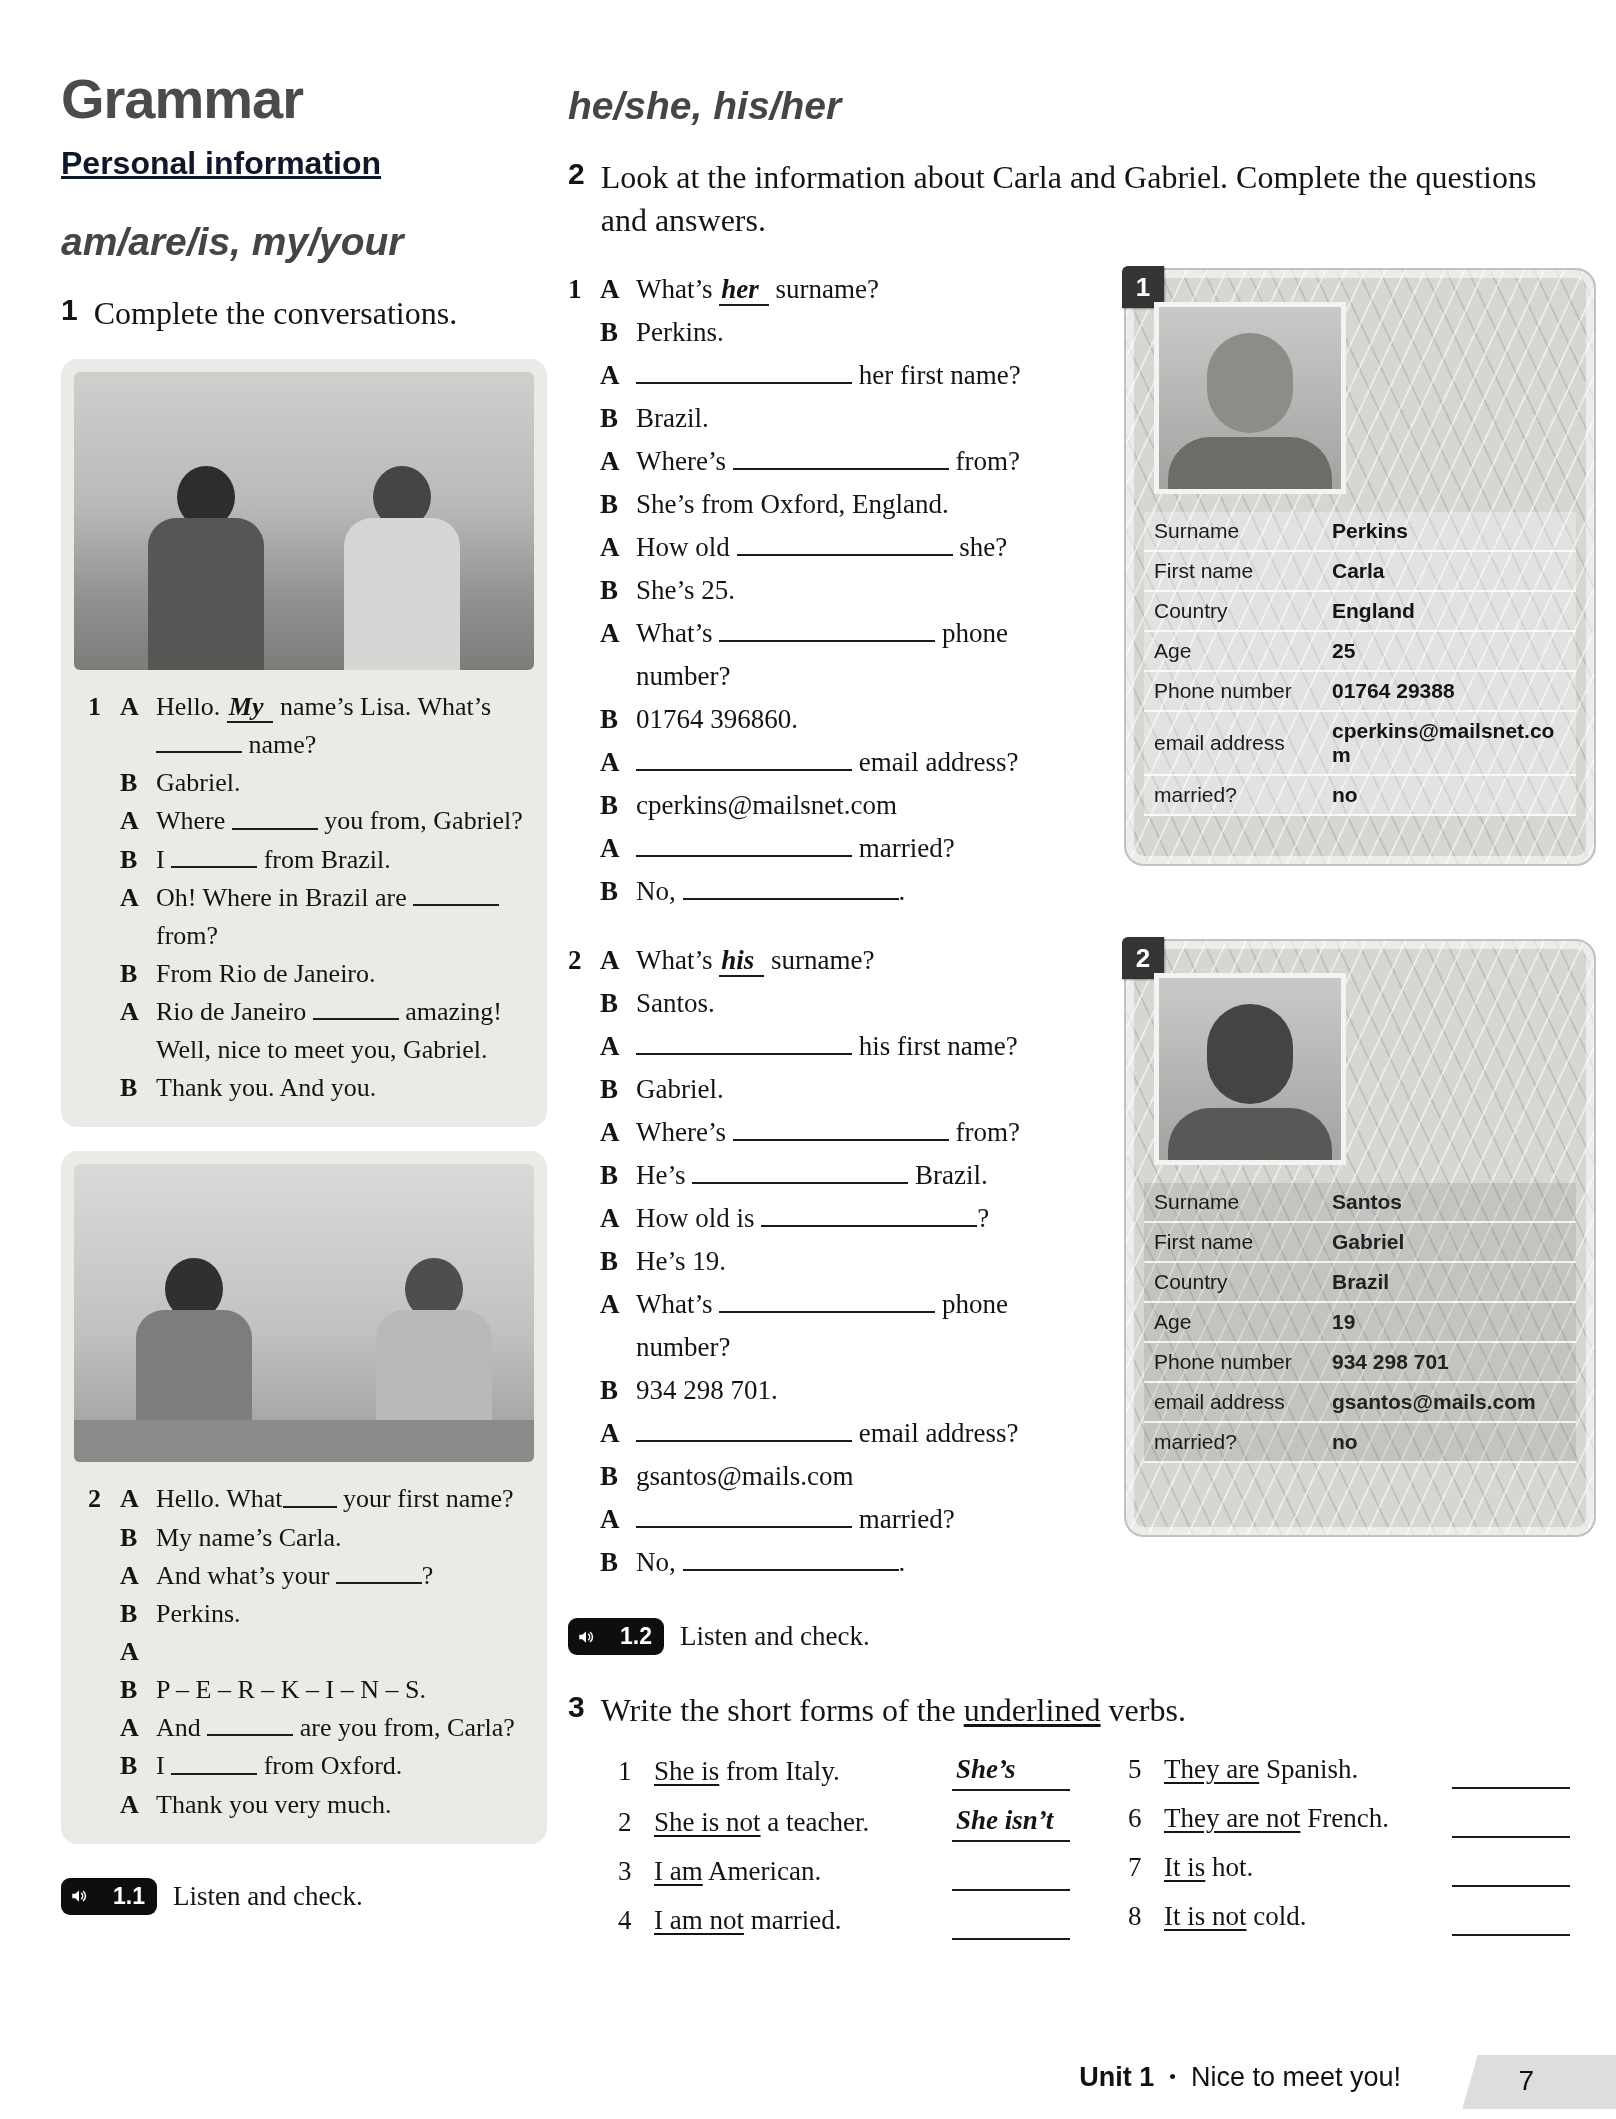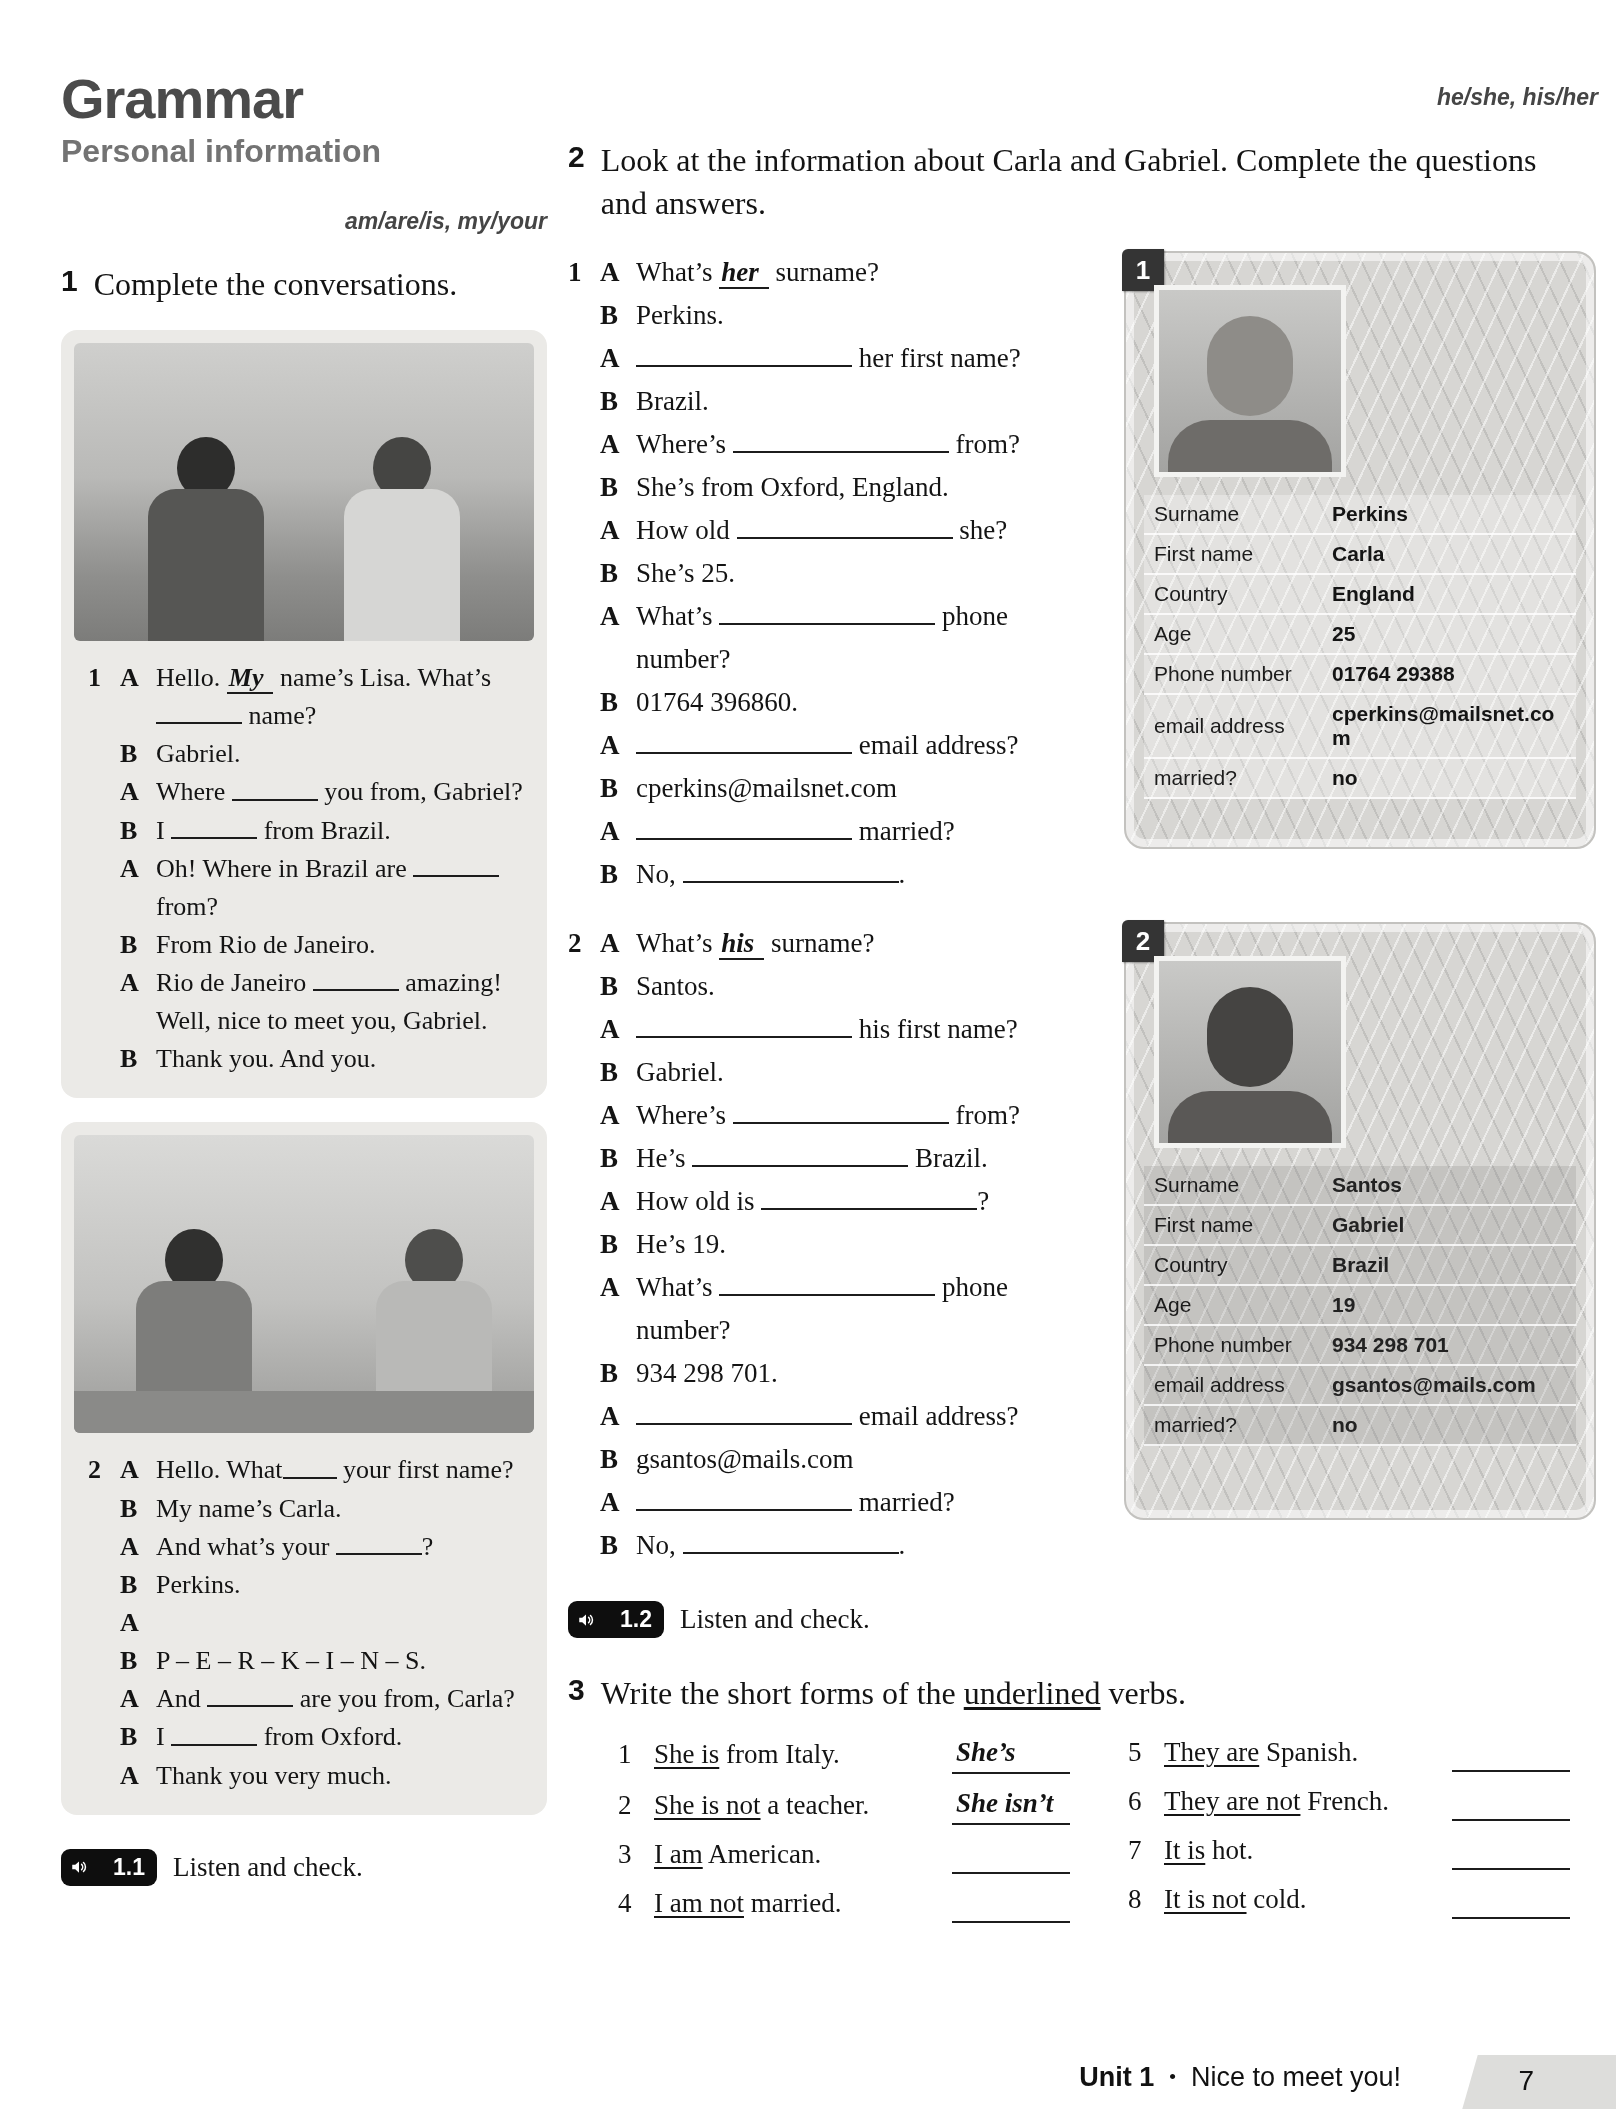--- a/index.html
+++ b/index.html
@@ -8,22 +8,22 @@
     width:1616px; height:2119px; position:relative;
     font-family:"Liberation Serif", serif; color:#141414; overflow:hidden;
   }
 
   
   .col-left  { position:absolute; left:25px;  top:70px; width:522px;padding-left:36px; }
   .col-right { position:absolute; left:568px; top:70px; width:1030px; }
 
   
   .title    { font-family:"Liberation Sans",sans-serif; font-size:56px; font-weight:bold; color:#4b4b4b; letter-spacing:-1px; line-height:1.05; }
-  .subtitle { font-family:"Liberation Sans",sans-serif; font-size:32px; font-weight:bold; color:#737373; margin-top:4px; }
-  .gp       { font-family:"Liberation Sans",sans-serif; font-size:23px; font-style:italic; font-weight:bold; color:#454545; margin-top:38px;text-align:right; }
+  .subtitle { font-family:"Liberation Sans",sans-serif; font-size:32px; font-weight:bold; color:#0f172a; margin-top:16px;text-decoration:underline; }
+  .gp       { font-family:"Liberation Sans",sans-serif; font-size:39px; font-style:italic; font-weight:bold; color:#454545; margin-top:38px; }
   .gp-right { margin-top:14px; }
 
   .ex-head  { display:flex; gap:16px; margin-top:28px; align-items:flex-start; }
   .ex-num   { font-family:"Liberation Sans",sans-serif; font-weight:bold; font-size:30px; line-height:1.2; }
   .ex-instr { font-size:32px; line-height:1.35; max-width:940px; }
   .ex-instr u { text-underline-offset:3px; }
 
   
   .gray-block { background:#ebeae7; border-radius:16px; padding:13px 13px 20px; margin-top:24px; }
   .photo { position:relative; height:298px; border-radius:6px; overflow:hidden; }

